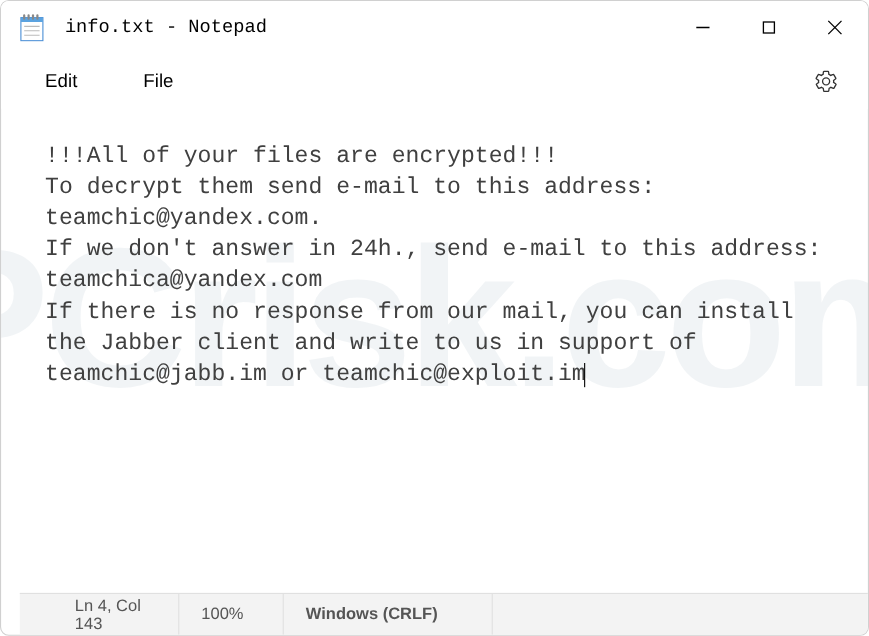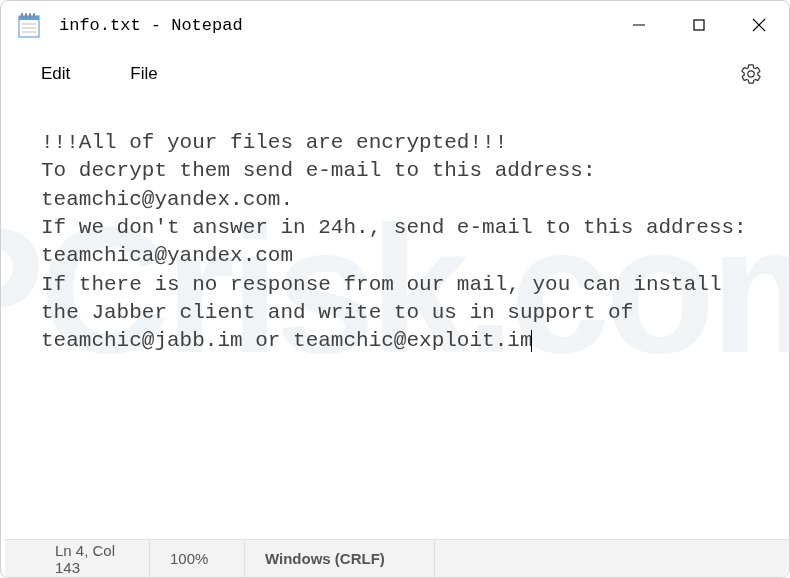--- a/index.html
+++ b/index.html
@@ -118,21 +118,21 @@
       width: 1px;
       height: 22px;
       background: #000;
       vertical-align: text-bottom;
       margin-left: -1px;
     }
     
     .statusbar {
       position: absolute;
       bottom: 0;
-      left: 4px;
+      left: 17px;
       right: 0;
       height: 38px;
       background: #f3f3f3;
       display: flex;
       align-items: center;
       font-size: 15px;
       color: #555;
       z-index: 2;
       border-top: 1px solid #e0e0e0;
     }

